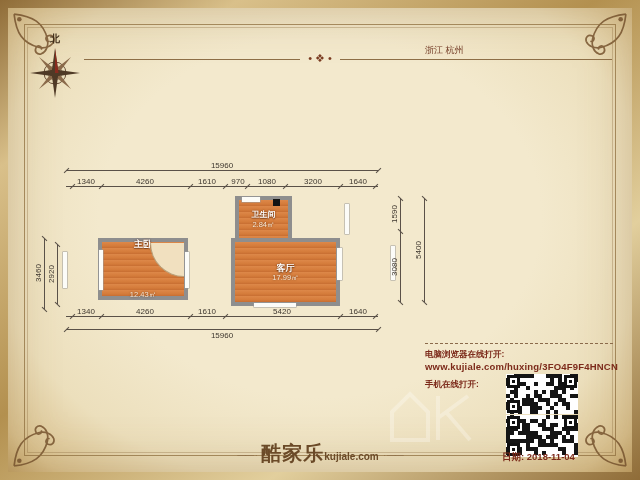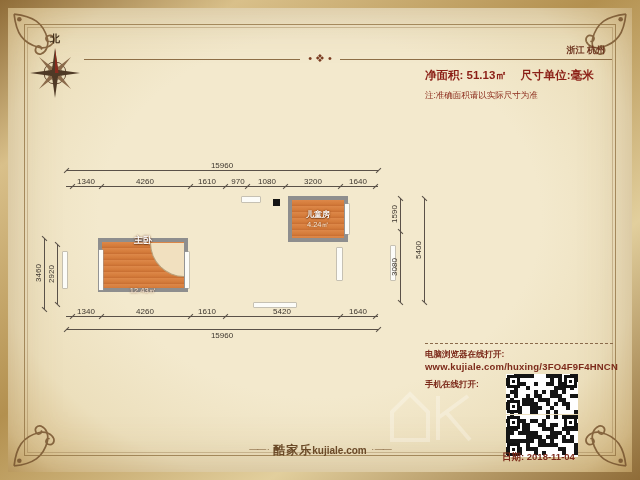--- a/index.html
+++ b/index.html
@@ -15,21 +15,21 @@
   .corner.tl{left:12px;top:12px;}
   .corner.tr{right:12px;top:12px;transform:rotate(90deg);}
   .corner.br{right:12px;bottom:12px;transform:rotate(180deg);}
   .corner.bl{left:12px;bottom:12px;transform:rotate(270deg);}
   
   .title{position:absolute;left:0;right:0;top:26px;text-align:center;font-size:18px;font-weight:bold;
     color:#5c3a1e;letter-spacing:2px;}
   .rule-l{position:absolute;left:84px;top:59px;width:216px;border-top:1px solid #8d6e46;}
   .rule-r{position:absolute;left:340px;top:59px;width:272px;border-top:1px solid #8d6e46;}
   .divider-orn{position:absolute;left:300px;top:52px;width:40px;text-align:center;font-size:11px;color:#7a3b20;}
-  .location{position:absolute;left:425px;top:44px;width:180px;text-align:right;font-size:9px;font-weight:bold;color:#6e3520;}
+  .location{position:absolute;left:425px;top:44px;width:180px;text-align:left;font-size:9px;font-weight:normal;color:#6e3520;}
   .area-line{position:absolute;left:425px;top:68px;font-size:11.5px;font-weight:bold;color:#8b1f16;white-space:nowrap;}
   .area-line .gap{display:inline-block;width:14px;}
   .note{position:absolute;left:425px;top:90px;font-size:8.5px;color:#8b2a1a;}
   .compass{position:absolute;left:27px;top:32px;width:56px;text-align:center;}
   .compass .n{font-size:10px;font-weight:bold;color:#3e2c18;}
   
   .room{position:absolute;border:4px solid #8e8e8e;box-sizing:border-box;
     background:repeating-linear-gradient(180deg,#dd8849 0px,#d47b3a 4px,#c76e32 6px),#d47b3a;
     display:flex;flex-direction:column;align-items:center;justify-content:center;}
   .room .rn{font-size:9px;font-weight:bold;color:#fff;text-shadow:0 0 2px rgba(100,45,10,.9),0 1px 1px rgba(100,45,10,.7);line-height:10px;}
@@ -51,21 +51,21 @@
   .url{position:absolute;left:425px;top:361px;font-size:9.5px;font-weight:bold;color:#7c2a1a;letter-spacing:.2px;}
   .mob-label{position:absolute;left:425px;top:379px;font-size:8.5px;font-weight:bold;color:#7c2a1a;}
   .qr{position:absolute;left:506px;width:72px;background:#fff;overflow:hidden;}
   .qr1{top:374px;height:40px;}
   .qr2{top:415px;height:42px;}
   .qr i{position:absolute;width:4px;height:4px;background:#151515;}
   .qf{position:absolute;width:13px;height:13px;border:3px solid #111;background:#fff;box-sizing:border-box;}
   .qf:after{content:"";position:absolute;left:2px;top:2px;width:3px;height:3px;background:#111;}
   .date{position:absolute;left:502px;top:451px;font-size:9.5px;font-weight:bold;color:#7c2a1a;}
   .brand{position:absolute;left:0;right:0;top:440px;text-align:center;color:#6b4a28;}
-  .brand .bz{font-size:12px;font-weight:bold;letter-spacing:1px;}
+  .brand .bz{font-size:20px;font-weight:bold;letter-spacing:1px;}
   .brand .bd{font-size:10px;font-weight:bold;}
   .brand .orn{font-size:9px;color:#8d6e46;vertical-align:2px;letter-spacing:-1px;}
   .watermark{position:absolute;left:386px;top:382px;opacity:.5;}
 </style>
 </head>
 <body>
 
 <div class="page">
   <div class="paper"></div>
 
@@ -111,30 +111,32 @@
       <path d="M27 2 L30.5 27 L27 52 L23.5 27 Z" fill="#4f3a26"></path>
       <path d="M2 27 L27 23.5 L52 27 L27 30.5 Z" fill="#4f3a26"></path>
       <path d="M27 2 L30.5 27 L27 27 Z" fill="#8a2b1e"></path>
     </svg>
   </div>
 
   <div class="rule-l"></div>
   <div class="divider-orn">• ❖ •</div>
   <div class="rule-r"></div>
   <div class="location">浙江 杭州</div>
-  <div class="area-line"><span>净面积: 51.13㎡</span><span class="gap"></span><span>尺寸单位:毫米</span></div>
-  <div class="note">注:准确面积请以实际尺寸为准</div>
-
-  <div class="room" style="left:98px;top:238px;width:90px;height:54px;gap:41px;">
+
+  <div class="room" style="left:98px;top:238px;width:90px;height:62px;gap:41px;">
     <span class="rn">主卧</span>
     <span class="ra">12.43㎡</span>
   </div>
-  <div class="room" style="left:288px;top:196px;width:60px;height:46px;">
-    <span class="rn" style="font-size:8px;">儿童房</span>
-    <span class="ra">4.24㎡</span>
+  <div class="room" style="left:231px;top:238px;width:109px;height:68px;">
+    <span class="rn">客厅</span>
+    <span class="ra">17.99㎡</span>
+  </div>
+  <div class="room" style="left:235px;top:196px;width:57px;height:46px;">
+    <span class="rn" style="font-size:8px;">卫生间</span>
+    <span class="ra">2.84㎡</span>
   </div>
 
   <div class="doorarc"></div>
   <div class="pillar"></div>
 
   <div class="win" style="left:63px;top:252px;width:4px;height:36px;"></div>
   <div class="win" style="left:99px;top:250px;width:4px;height:40px;"></div>
   <div class="win" style="left:185px;top:252px;width:4px;height:36px;"></div>
   <div class="win" style="left:242px;top:197px;width:18px;height:5px;"></div>
   <div class="win" style="left:345px;top:204px;width:4px;height:30px;"></div>

